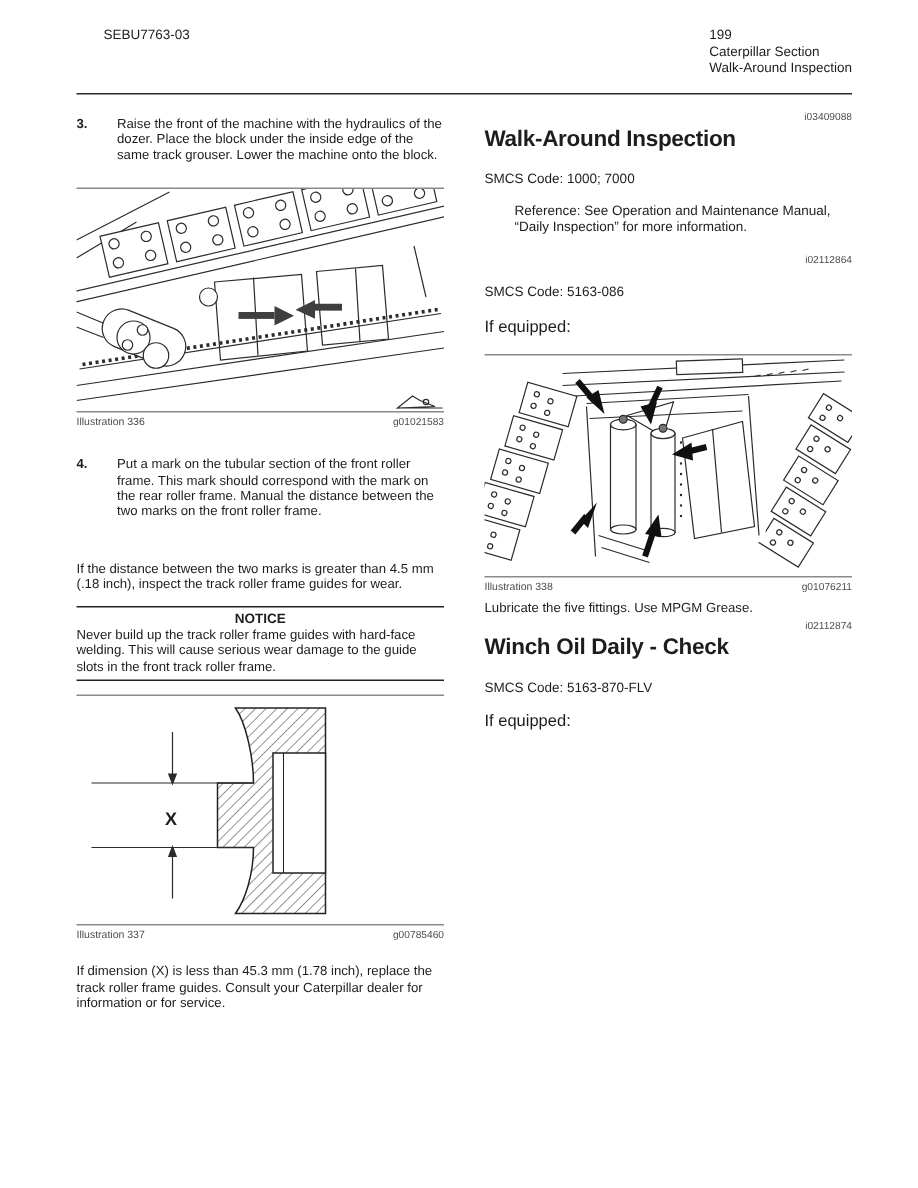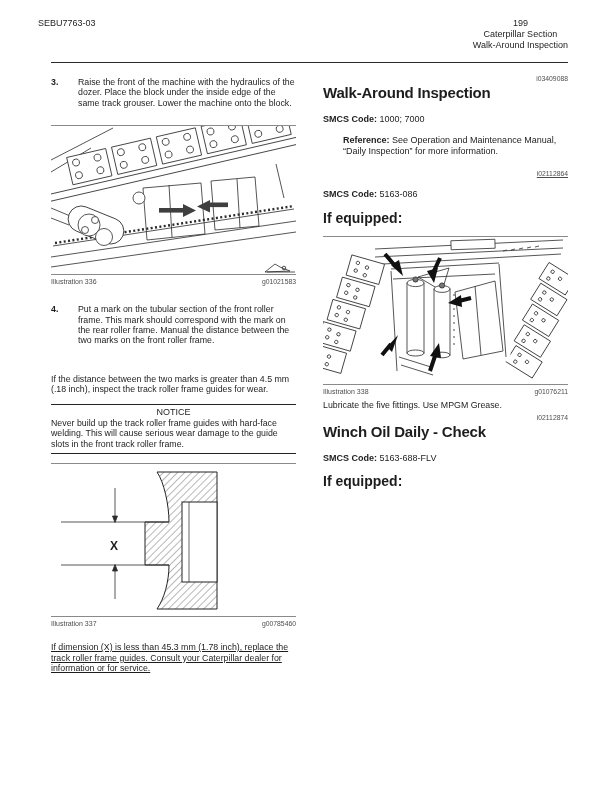--- a/index.html
+++ b/index.html
@@ -2,26 +2,26 @@
 <html><head>
 <meta charset="utf-8">
 <style>
   html,body { margin:0; padding:0; background:#e8e8e8; }
   .page {
     position:relative; width:612px; height:792px; margin:0 auto;
     background:#ffffff; font-family:"Liberation Sans", sans-serif;
     color:#1d1d1d; overflow:hidden;
   }
   .header {
-    position:absolute; top:18px; left:38px; right:44px;
+    position:absolute; top:18px; left:69px; right:44px;
     display:flex; justify-content:space-between; align-items:flex-start;
     font-size:9px; line-height:11px;
   }
   .header .doc-code { white-space:nowrap; }
-  .header .right-block { text-align:center; }
+  .header .right-block { text-align:left; }
   .header-rule {
     position:absolute; top:62px; left:51px; right:44px;
     border-top:1.1px solid #2a2a2a; height:0;
   }
   .columns {
     position:absolute; top:63px; left:51px; right:44px;
     display:flex; gap:27px;
   }
   .col { width:245px; font-size:8.8px; line-height:10.4px; }
 
@@ -38,33 +38,33 @@
     border-top:1px solid #8a8a8a; padding-top:2px;
     display:flex; justify-content:space-between; align-items:baseline;
     font-size:7px; line-height:9px; color:#4d4d4d;
   }
   .fig-caption .fig-code { font-size:6.8px; }
 
   .notice {
     margin-top:9px; border-top:1.2px solid #222; border-bottom:1.2px solid #222;
     padding:2px 0 4px 0;
   }
-  .notice-title { text-align:center; font-weight:normal; font-size:9px; margin-bottom:1px; }
+  .notice-title { text-align:center; font-weight:bold; font-size:9px; margin-bottom:1px; }
 
   .icode { text-align:right; font-size:6.8px; line-height:8px; color:#4d4d4d; }
   .article-title {
     font-size:15px; line-height:16.5px; font-weight:bold;
     margin:2px 0 0 0; letter-spacing:-0.2px;
   }
   .smcs { margin-top:12px; font-size:9px; }
   .ref { margin-top:11px; font-size:9px; line-height:10.6px;margin-left:20px; }
-  .bold-label { font-weight:bold; }
-  .ifeq { margin-top:13px; font-weight:bold; font-size:14px; }
+  .bold-label { font-weight:normal; }
+  .ifeq { margin-top:13px; font-weight:normal; font-size:11px; }
   .mt16 { margin-top:4px; }
-  .mt14 { margin-top:14px;text-decoration:underline; }
+  .mt14 { margin-top:14px; }
 
   .art { }
 </style>
 </head>
 <body>
 
 <div class="page">
 
   <div class="header">
     <div class="doc-code">SEBU7763-03</div>
@@ -315,20 +315,20 @@
         </div>
 
         <div class="para mt16">Lubricate the five fittings. Use MPGM Grease.</div>
       </div>
 
       <div class="art">
         <div class="icode mt16">i02112874</div>
         <h1 class="article-title">Winch Oil Daily - Check</h1>
         <div class="smcs">
           <span class="bold-label">SMCS Code:</span>
-          <span>5163-688-FLV</span>
+          <span>5163-870-FLV</span>
         </div>
         <div class="ifeq">If equipped:</div>
       </div>
 
     </div>
   </div>
 </div>
 
 </body></html>

